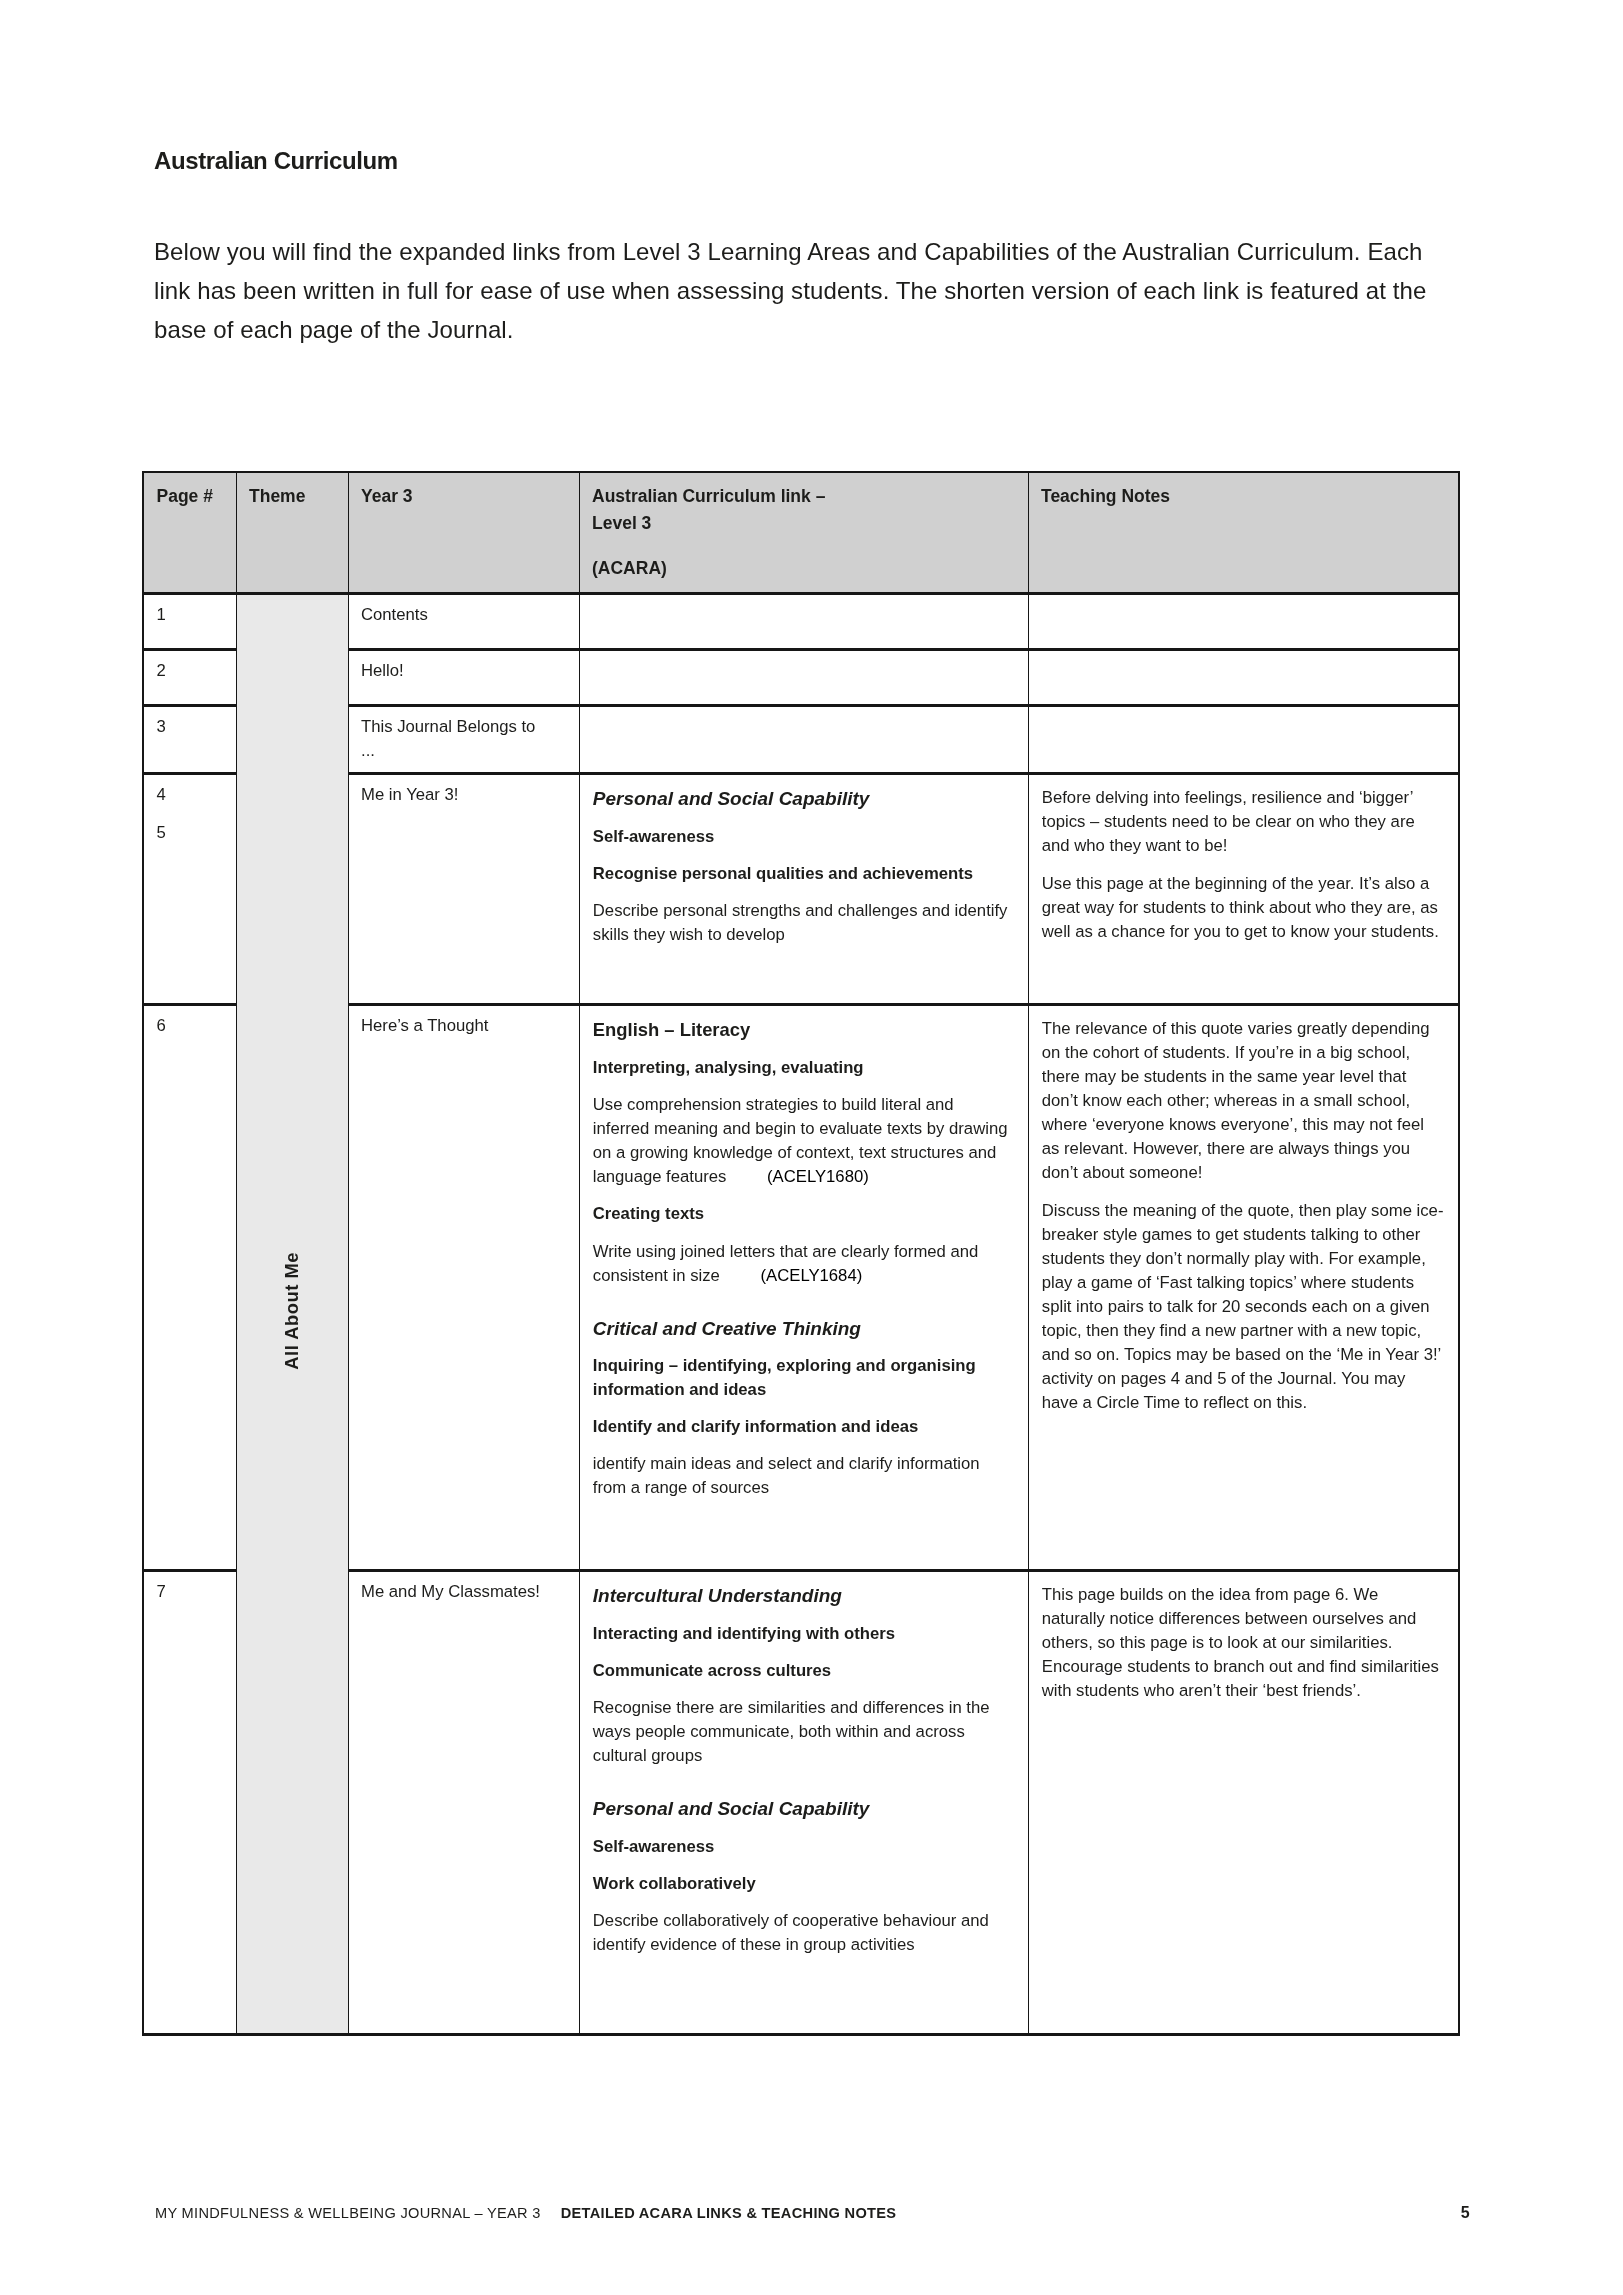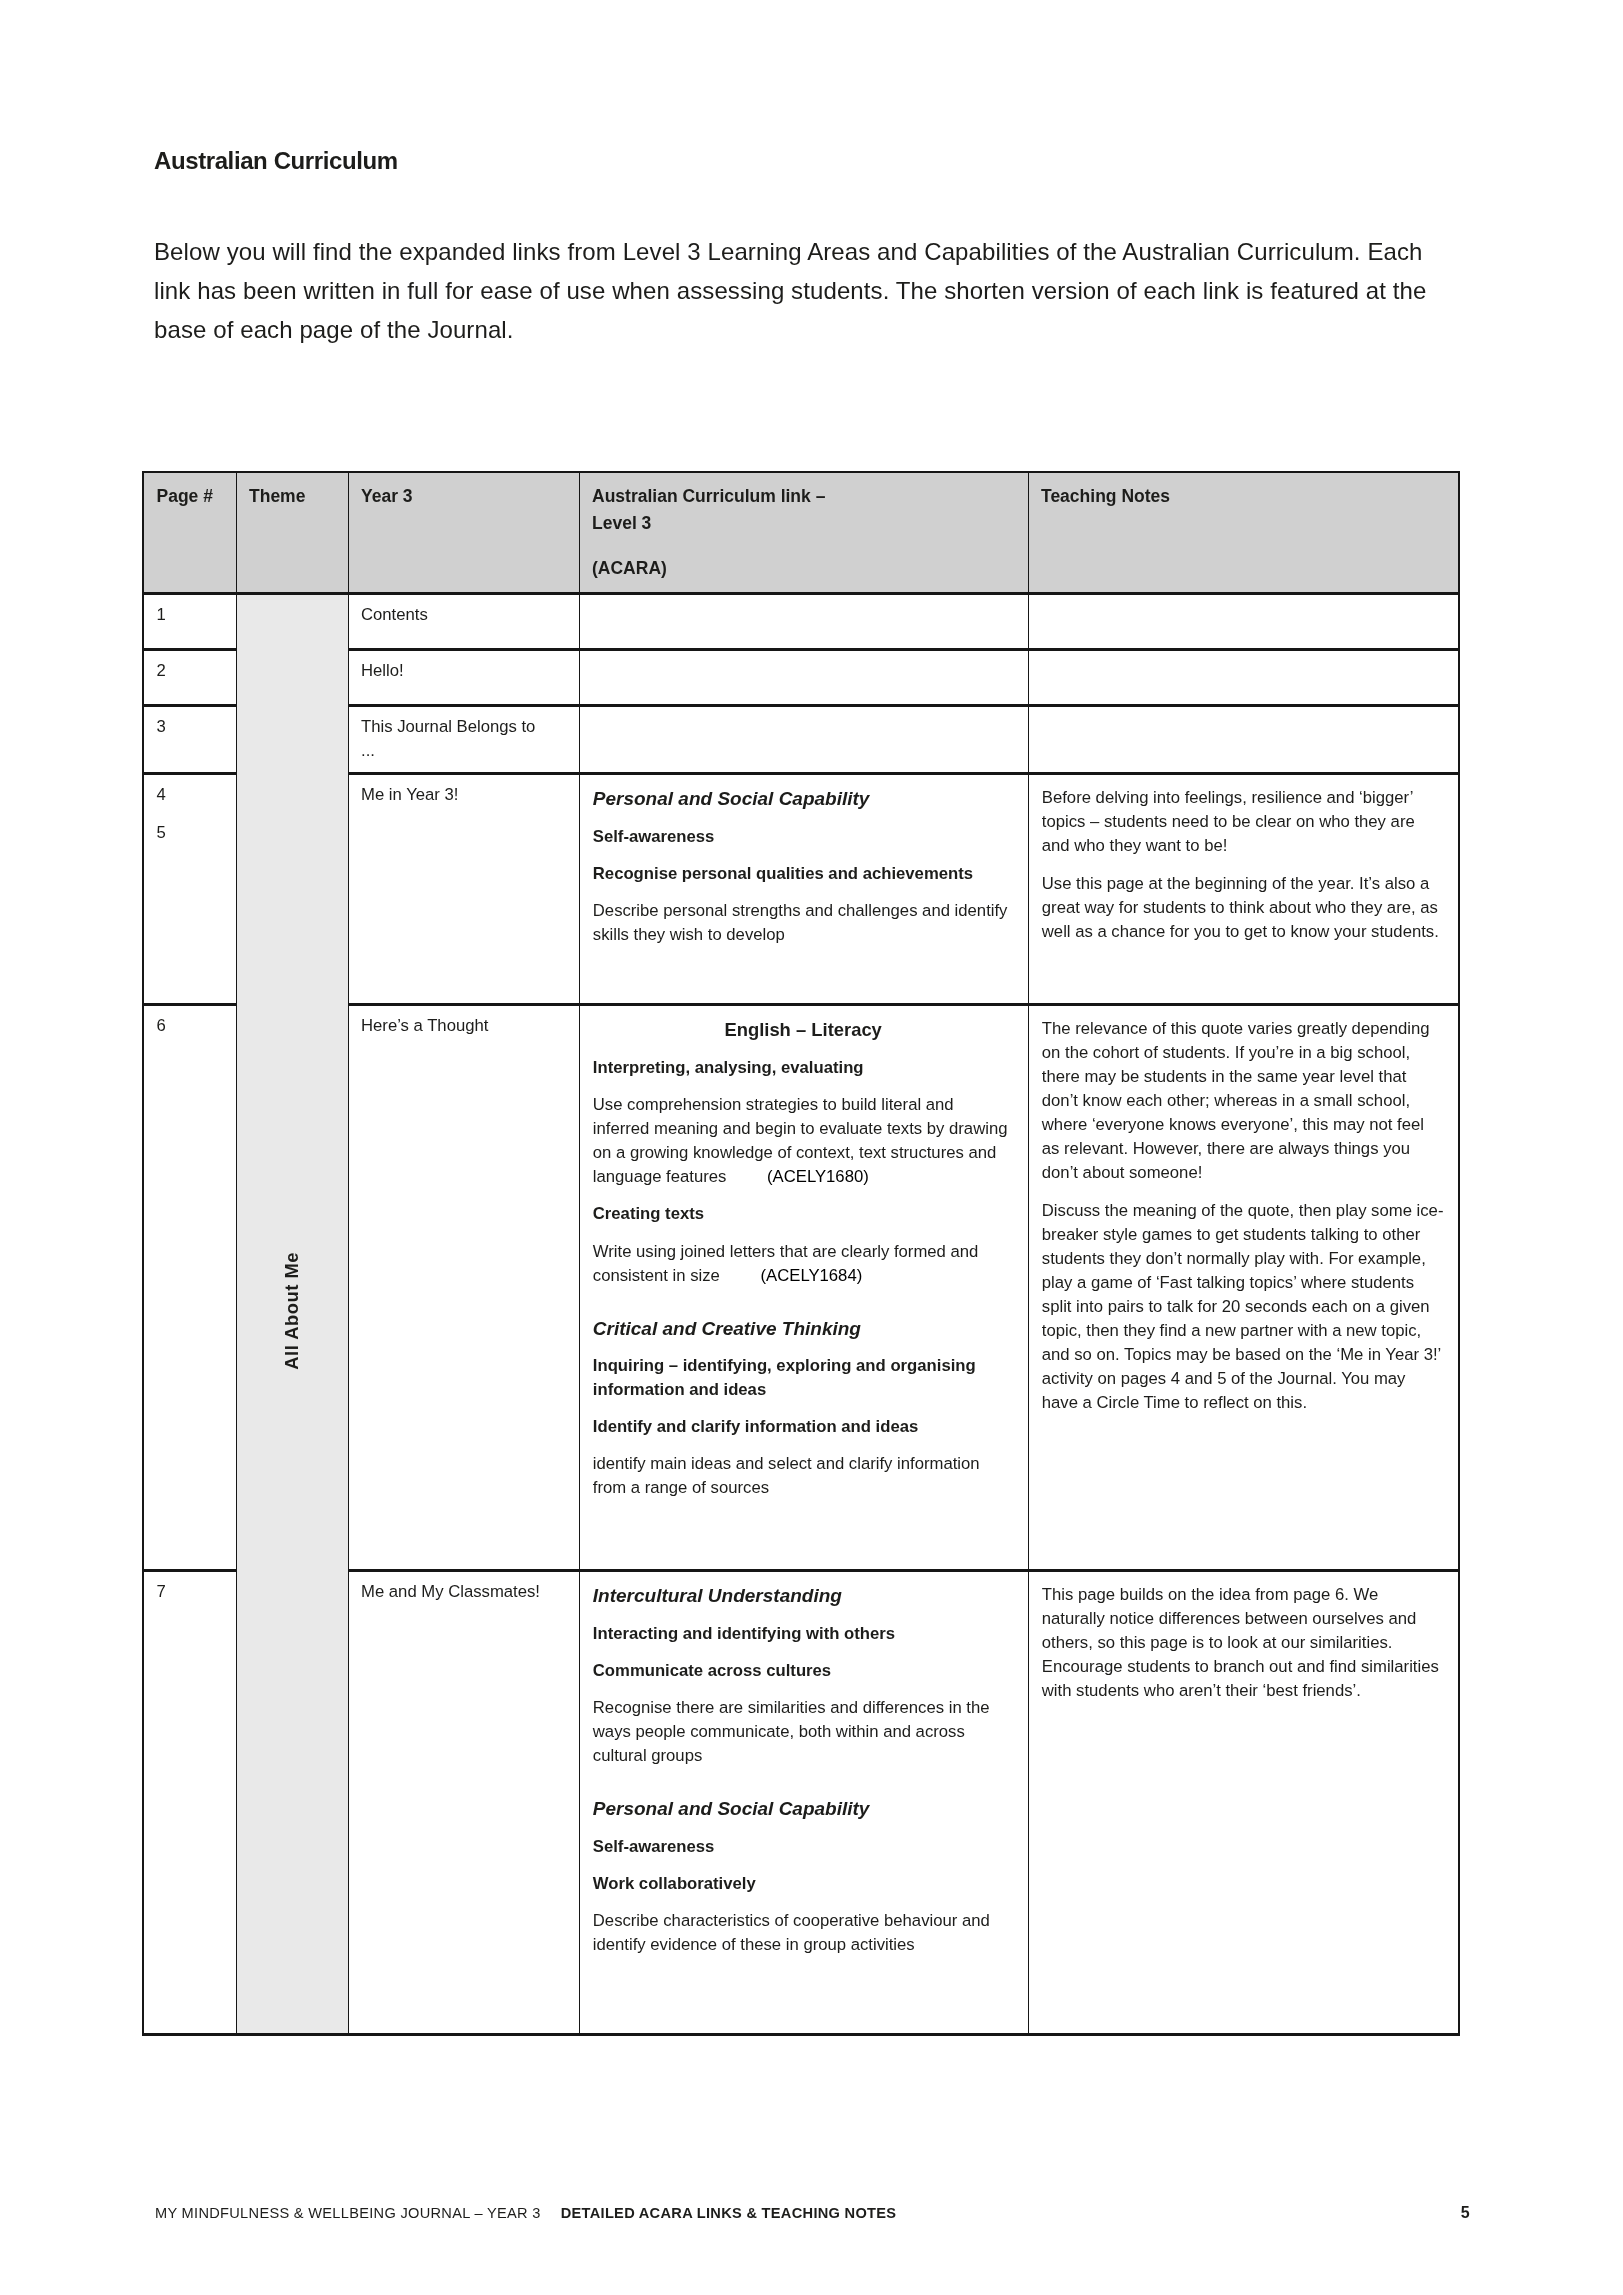--- a/index.html
+++ b/index.html
@@ -57,21 +57,21 @@
   }
   .theme-label {
     display: inline-block;
     writing-mode: vertical-rl; transform: rotate(180deg);
     font-weight: bold; font-size: 18.4px; letter-spacing: 0.5px;
     white-space: nowrap;
   }
   .col-acara p, .col-notes p { margin-bottom: 13.3px; }
   .col-acara p:last-child, .col-notes p:last-child { margin-bottom: 0; }
   .cap  { font-weight: bold; font-style: italic; font-size: 19px; line-height: 25px; }
-  .area { font-weight: bold; font-size: 18.4px; line-height: 25px; text-align: center; }
+  .area { font-weight: bold; font-size: 18.4px; line-height: 25px; }
   .strand { font-weight: bold; }
   .elab { font-weight: normal; }
   .col-acara p.cap:not(:first-child) { margin-top: 28px; }
   .code { color: #000000; margin-left: 36px; }
   .footer {
     position: absolute; left: 155px; right: 153px; top: 2204px;
     display: flex; justify-content: space-between; align-items: baseline;
     font-size: 14.6px; letter-spacing: 0.3px;
   }
   .footer-left { display: flex; gap: 20px; align-items: center; }
@@ -178,21 +178,21 @@
           </td>
         <td class="col-year">Me and My Classmates!</td>
         <td class="col-acara">
           <p class="cap">Intercultural Understanding</p>
           <p class="strand">Interacting and identifying with others</p>
           <p class="strand">Communicate across cultures</p>
           <p class="elab">Recognise there are similarities and differences in the ways people communicate, both within and across cultural groups</p>
           <p class="cap">Personal and Social Capability</p>
           <p class="strand">Self-awareness</p>
           <p class="strand">Work collaboratively</p>
-          <p class="elab">Describe characteristics of cooperative behaviour and identify evidence of these in group activities</p>
+          <p class="elab">Describe collaboratively of cooperative behaviour and identify evidence of these in group activities</p>
         </td>
         <td class="col-notes">
           <p>This page builds on the idea from page 6. We naturally notice differences between ourselves and others, so this page is to look at our similarities. Encourage students to branch out and find similarities with students who aren’t their ‘best friends’.</p>
         </td>
       </tr>
     </tbody>
   </table>
 </div>
 
 <div class="footer">

